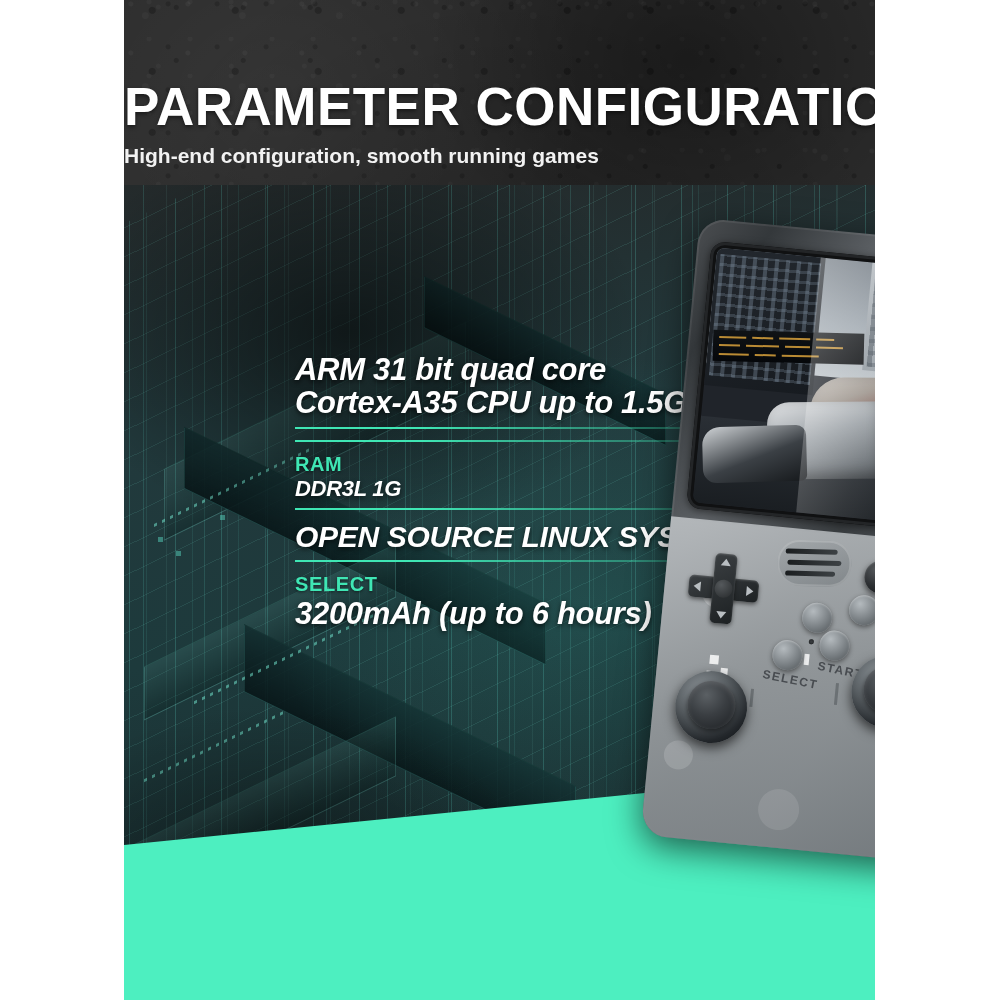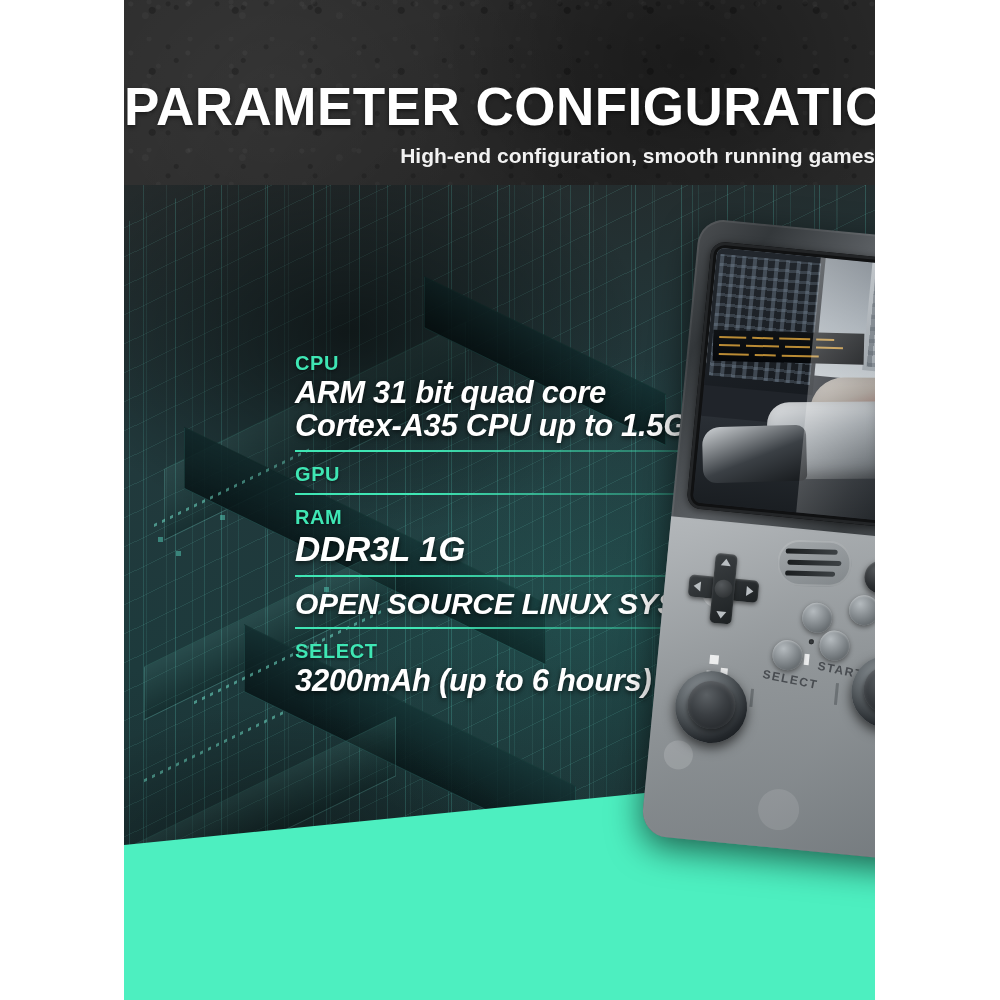--- a/index.html
+++ b/index.html
@@ -84,41 +84,41 @@
     height:3px;}
 
   
   #headline{
     position:absolute;left:0;top:76px;width:751px;text-align:center;
     color:#fff;font-size:53px;font-weight:bold;letter-spacing:.5px;
     font-family:"Liberation Sans",sans-serif;white-space:nowrap;
     text-shadow:0 2px 4px rgba(0,0,0,.5);
   }
   #subhead{
-    position:absolute;left:0;top:144px;width:751px;text-align:right;
+    position:absolute;left:0;top:144px;width:751px;text-align:left;
     color:#f2f2f2;font-size:21px;font-weight:bold;
     font-family:"Liberation Sans",sans-serif;
   }
 
   
   #specs{position:absolute;left:171px;top:352px;width:470px;}
   .spec{position:relative;margin-bottom:11px;}
   .spec-label{
     color:#3fe6b4;font-size:20px;font-weight:bold;letter-spacing:.6px;
     line-height:1.15;text-shadow:0 1px 3px rgba(0,0,0,.55);
   }
   .spec-value{
     color:#ffffff;font-weight:bold;font-style:italic;
     letter-spacing:-.3px;line-height:1.08;margin-top:1px;
     text-shadow:0 2px 5px rgba(0,0,0,.65);
     white-space:pre-line;
   }
   .v-cpu{font-size:31px;}
   .v-gpu{font-size:33px;}
-  .v-ram{font-size:35px;}
+  .v-ram{font-size:22px;}
   .v-sys{font-size:30px;}
   .v-bat{font-size:31px;}
   .rule{
     height:2px;margin-top:7px;width:455px;
     background:linear-gradient(90deg,#3fe6b4 0%,#3fe6b4 28%,rgba(63,230,180,.55) 62%,rgba(63,230,180,.12) 100%);
   }
 
   
   #mint{
     position:absolute;left:0;bottom:0;width:751px;height:250px;
@@ -294,27 +294,25 @@
       <div class="pad" style="left:200px;top:402px;width:5px;height:5px;"></div>
 
       <div class="wash"></div>
     </div>
 
     <div id="headline">PARAMETER CONFIGURATION</div>
     <div id="subhead">High-end configuration, smooth running games</div>
 
     <div id="specs">
       <div class="spec">
-        <div class="spec-label">CPU</div>
         <div class="spec-value v-cpu">ARM 31 bit quad core
 Cortex-A35 CPU up to 1.5GHz</div>
         <div class="rule"></div>
       </div>
       <div class="spec">
-        <div class="spec-label">GPU</div>
         <div class="rule"></div>
       </div>
       <div class="spec">
         <div class="spec-label">RAM</div>
         <div class="spec-value v-ram">DDR3L 1G</div>
         <div class="rule"></div>
       </div>
       <div class="spec">
         <div class="spec-value v-sys">OPEN SOURCE LINUX SYSTEM</div>
         <div class="rule"></div>

